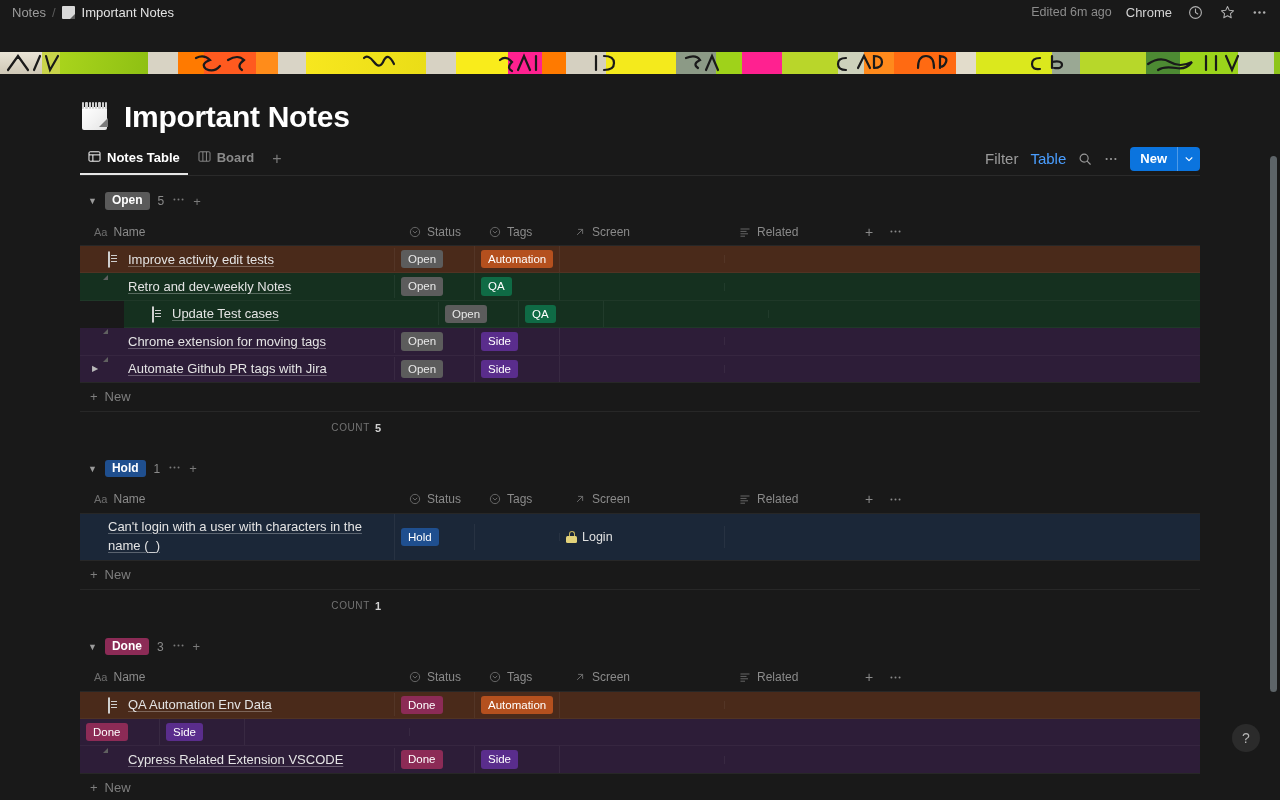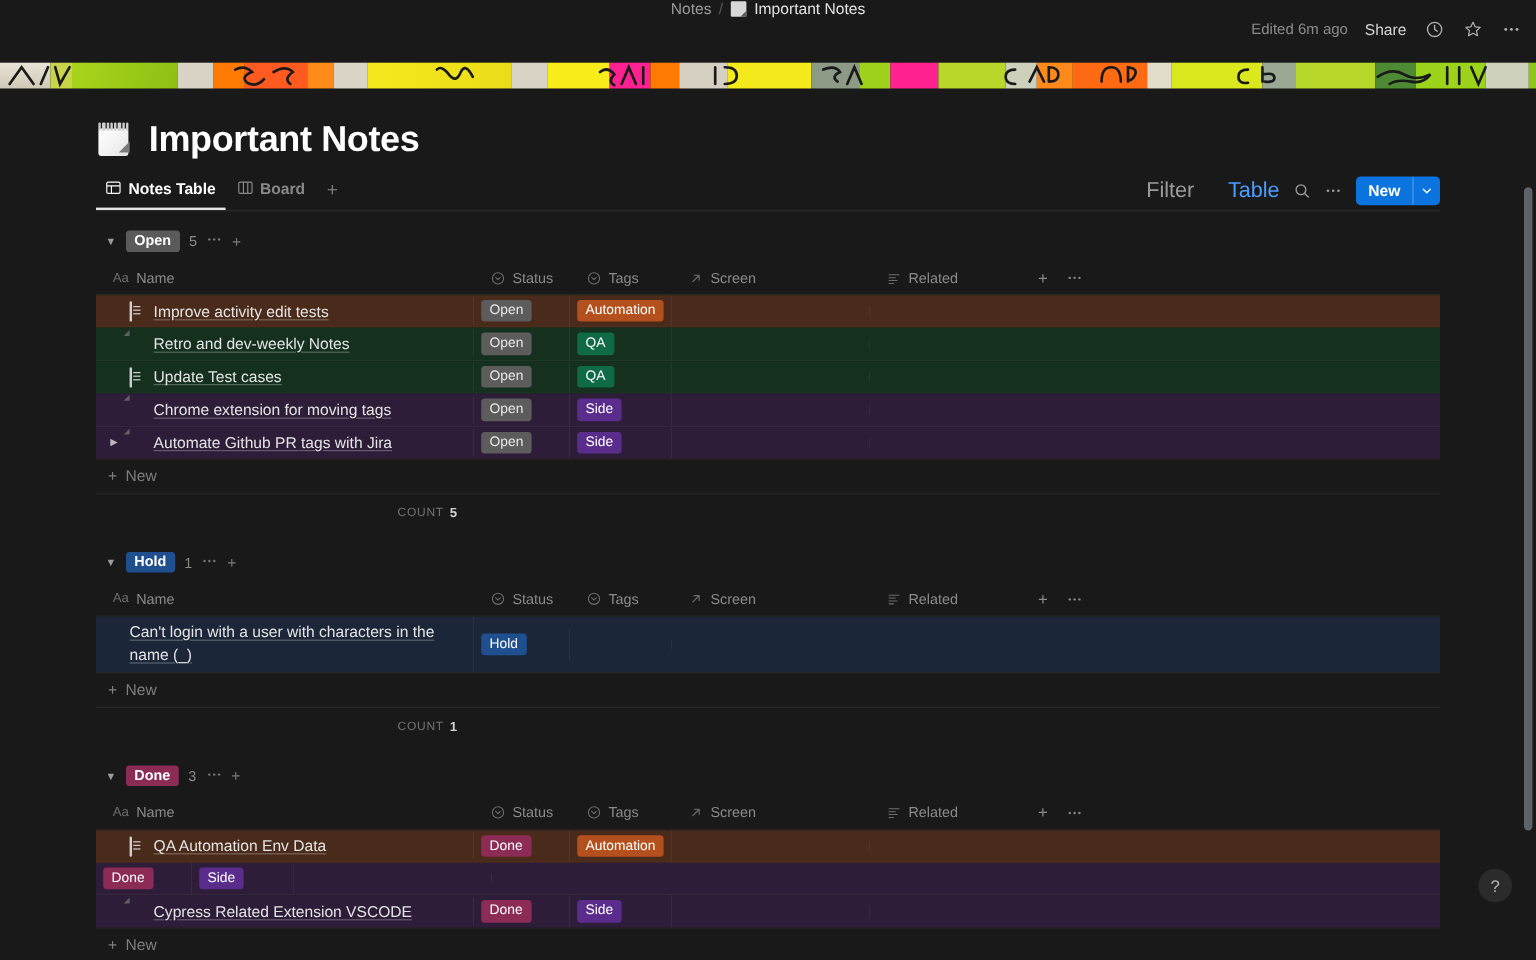--- a/index.html
+++ b/index.html
@@ -12,21 +12,20 @@
   }
 
   
   .topbar {
     height: 40px; width: 100%;
     display: flex; align-items: center;
     padding: 0 12px 16px 12px;
     background: #191919;
     position: relative;
     z-index: 5;
-    flex-direction: column;
   }
   .crumbs { display: flex; align-items: center; gap: 6px; font-size: 13px; }
   .crumb-root { color: #9b9b9b; }
   .crumb-sep { color: #5a5a5a; }
   .crumb-cur { display: flex; align-items: center; gap: 7px; color: #e3e3e3; }
   .note-ico {
     width: 13px; height: 13px; display:inline-block; position: relative;
     background: #d8d8d8; border-radius: 1px;
   }
   .note-ico:after{
@@ -95,21 +94,21 @@
     font-size: 13px; padding: 6px 8px 8px 8px; color: #8a8a8a;
     cursor: pointer; position: relative; font-weight: bold;
   }
   .tab.active { color: #ffffff; font-weight: 600; }
   .tab.active:after {
     content:""; position:absolute; left:0; right:0; bottom:-1px; height:2px; background:#e6e6e6;
   }
   .tab-add { color:#7a7a7a; font-size:16px; padding: 2px 8px; cursor:pointer; }
 
   .viewbar-right { margin-left:auto; display:flex; align-items:center; gap:12px; }
-  .vb-txt { font-size: 18px; color: #9b9b9b; cursor: pointer; margin-left: 16px; }
+  .vb-txt { font-size: 15px; color: #9b9b9b; cursor: pointer; }
   .vb-txt.blue { color: #4a9eff; }
   .vb-ico { color:#9b9b9b; cursor:pointer; display:flex; align-items:center; }
   .newbtn {
     display:flex; align-items:center; background:#0b74de; border-radius: 4px;
     height: 24px; color:#fff; font-size: 13px; font-weight: 600; overflow:hidden;
     cursor:pointer;
   }
   .newbtn .lbl { padding: 0 10px; }
   .newbtn .div { width:1px; height:100%; background:rgba(255,255,255,.28); }
   .newbtn .cv2 { padding: 0 6px; display:flex; align-items:center; }
@@ -210,21 +209,21 @@
   <div class="crumbs">
     <span class="crumb-root">Notes</span>
     <span class="crumb-sep">/</span>
     <span class="crumb-cur">
       <span class="note-ico"></span>
       <span>Important Notes</span>
     </span>
   </div>
   <div class="topbar-right">
     <span class="edited">Edited 6m ago</span>
-    <span class="share">Share</span>
+    <span class="share">Chrome</span>
     <span class="tb-icon">
       <svg width="15" height="15" viewBox="0 0 16 16">
           <circle cx="8" cy="8" r="6.3" fill="none" stroke="currentColor" stroke-width="1.2"></circle>
           <path d="M8 4.4V8l2.4 1.6" fill="none" stroke="currentColor" stroke-width="1.2" stroke-linecap="round"></path>
         </svg>
     </span>
     <span class="tb-icon">
       <svg width="15" height="15" viewBox="0 0 16 16">
           <path d="M8 1.6l1.9 4.1 4.5.5-3.3 3 .9 4.4L8 11.4 4 13.6l.9-4.4-3.3-3 4.5-.5z" fill="none" stroke="currentColor" stroke-width="1.1" stroke-linejoin="round"></path>
         </svg>
@@ -447,21 +446,21 @@
               </div>
               <div class="cell col-status cell-div">
                 <span class="pill" style="background:#5c5c5c;color:#e8e8e8">Open</span>
               </div>
               <div class="cell col-tags cell-div">
                 <span class="pill" style="background:#0f6b45;color:#ffffff">QA</span>
               </div>
               <div class="cell col-screen cell-div"></div>
               <div class="cell col-rel"></div>
             </div>
-            <div class="row" style="background: rgb(21, 48, 31);">
+            <div class="row" style="background: rgb(21, 48, 31); margin-left: 44px;">
               <div class="cell cname col-name cell-div">
                 <span class="rowtri"></span>
                 <span class="rowicon"><span class="ri-doc"></span></span>
                 <span class="rname">Update Test cases</span>
               </div>
               <div class="cell col-status cell-div">
                 <span class="pill" style="background:#5c5c5c;color:#e8e8e8">Open</span>
               </div>
               <div class="cell col-tags cell-div">
                 <span class="pill" style="background:#0f6b45;color:#ffffff">QA</span>
@@ -574,20 +573,29 @@
           <div class="rows">
             <div class="row" style="background: rgb(27, 39, 56); min-height: 44px;">
               <div class="cell cname col-name cell-div">
                 <span class="rowtri"></span>
                 <span class="rname wrap">Can't login with a user with characters in the name (_)</span>
               </div>
               <div class="cell col-status cell-div">
                 <span class="pill" style="background:#1f4f8f;color:#ffffff">Hold</span>
               </div>
               <div class="cell col-tags cell-div"></div>
+              <div class="cell col-screen cell-div">
+                <span class="screen-val">
+                  <span class="lock">
+                    <span class="shk"></span>
+                    <span class="bd"></span>
+                  </span>
+                  <span>Login</span>
+                </span>
+              </div>
               <div class="cell col-rel"></div>
             </div>
           </div>
           <div class="newrow">
             <span>+</span>
             <span>New</span>
           </div>
           <div class="countrow">
             <div class="count-inner">
               <span>COUNT</span>

